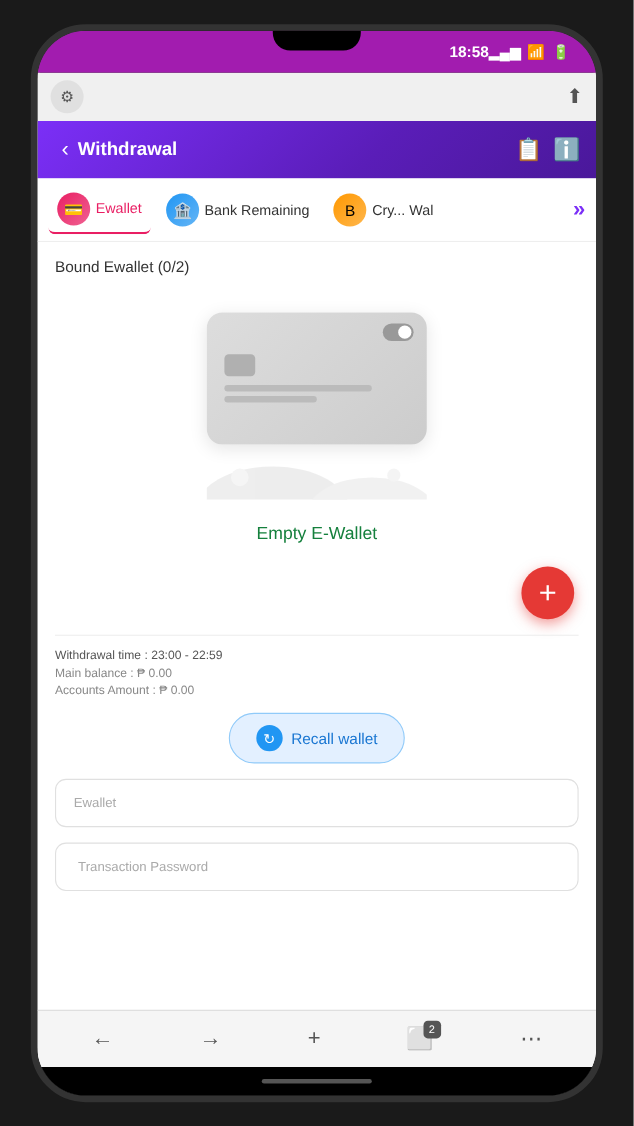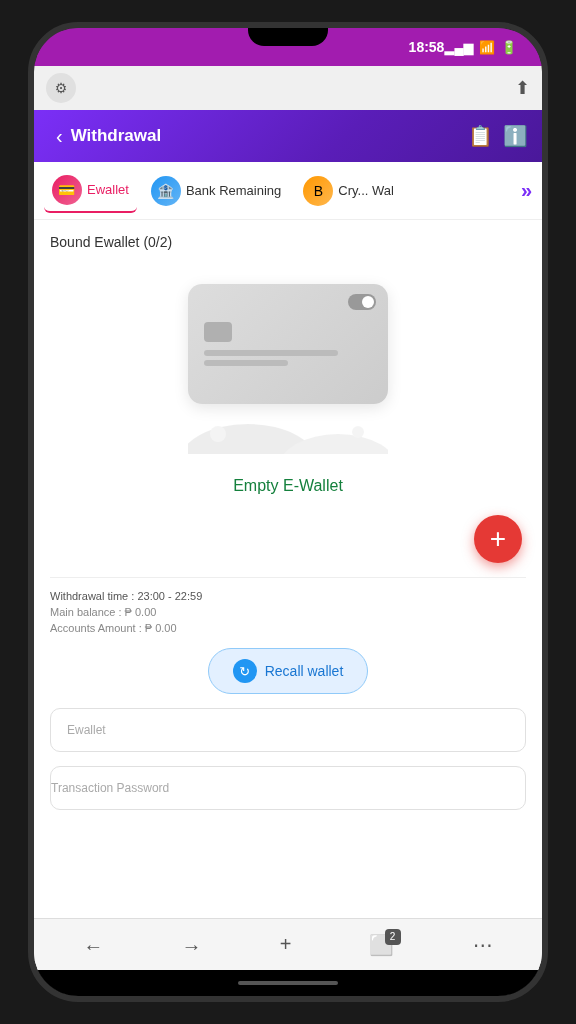--- a/index.html
+++ b/index.html
@@ -350,21 +350,21 @@
     .input-card-value {
       font-size: 16px;
       font-weight: 600;
       color: #222;
     }
 
     
     .input-card-partial {
       border: 1px solid #e0e0e0;
       border-radius: 10px;
-      padding: 14px 0;
+      padding: 14px 20px;
       display: flex;
       flex-direction: column;
       gap: 4px;
       justify-content: center;
     }
 
     
     .bottom-nav {
       height: 52px;
       background: #f5f5f5;

